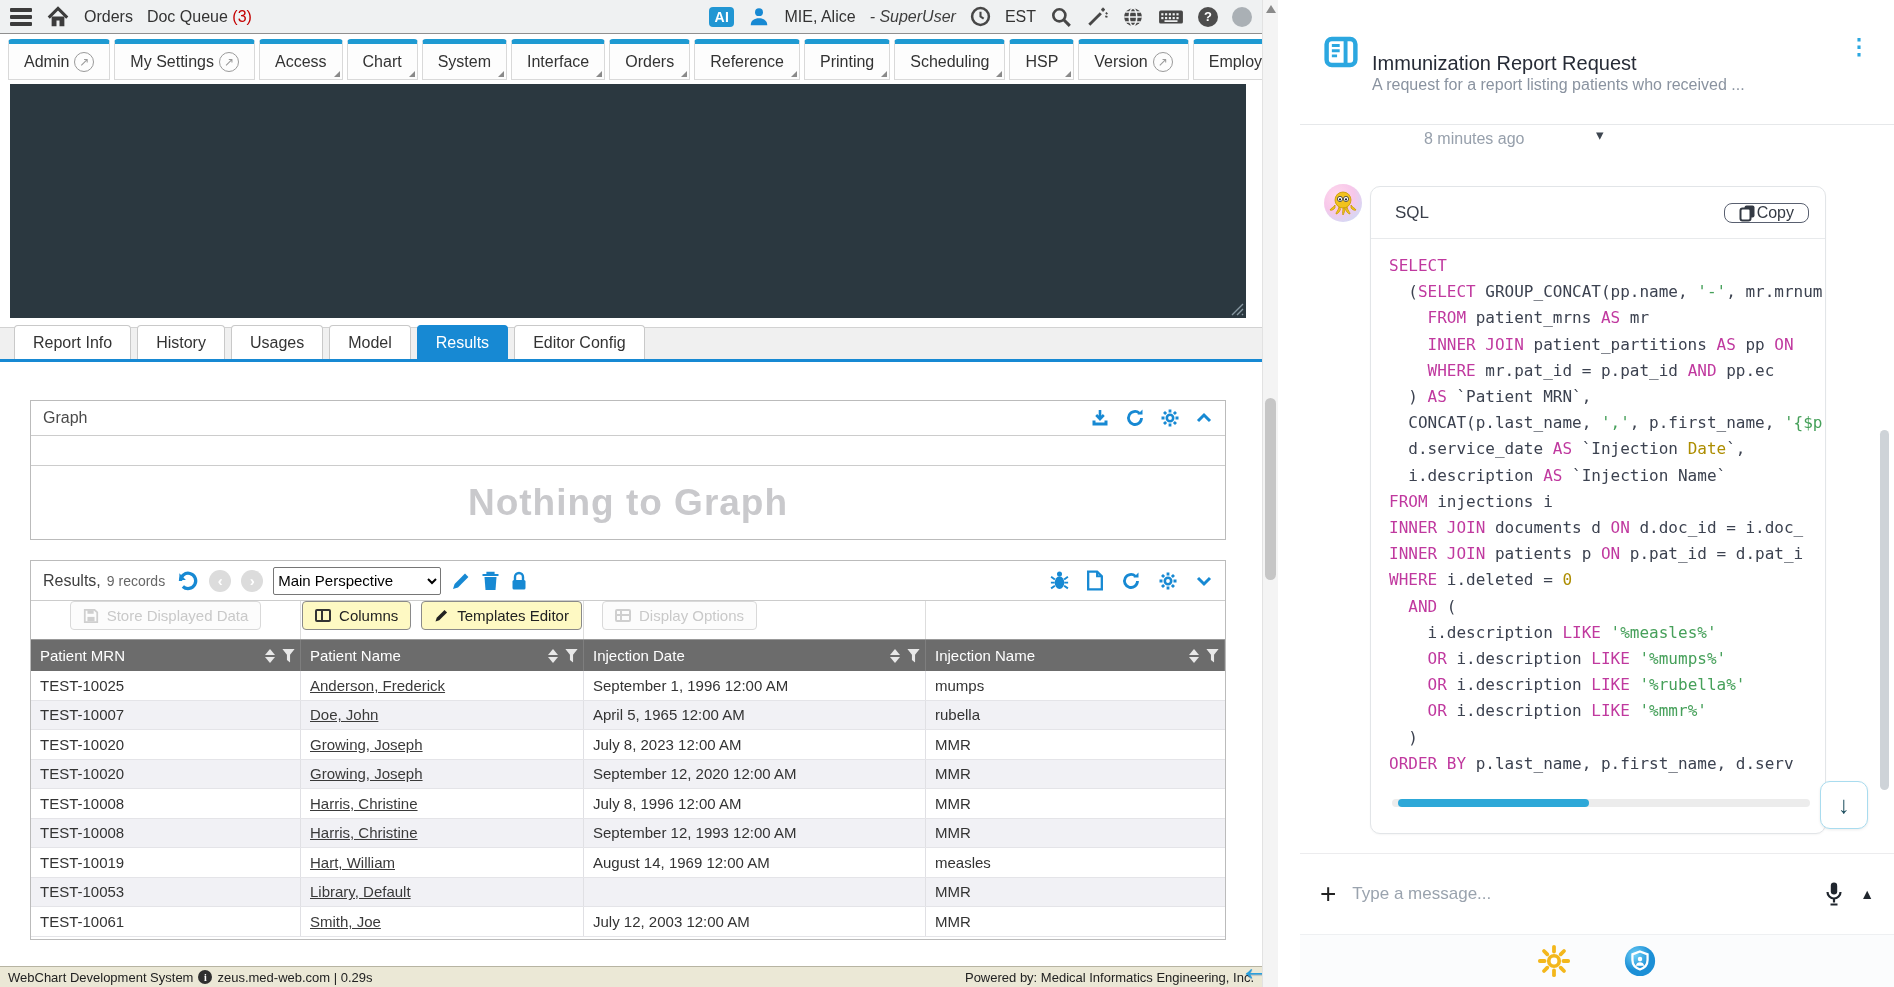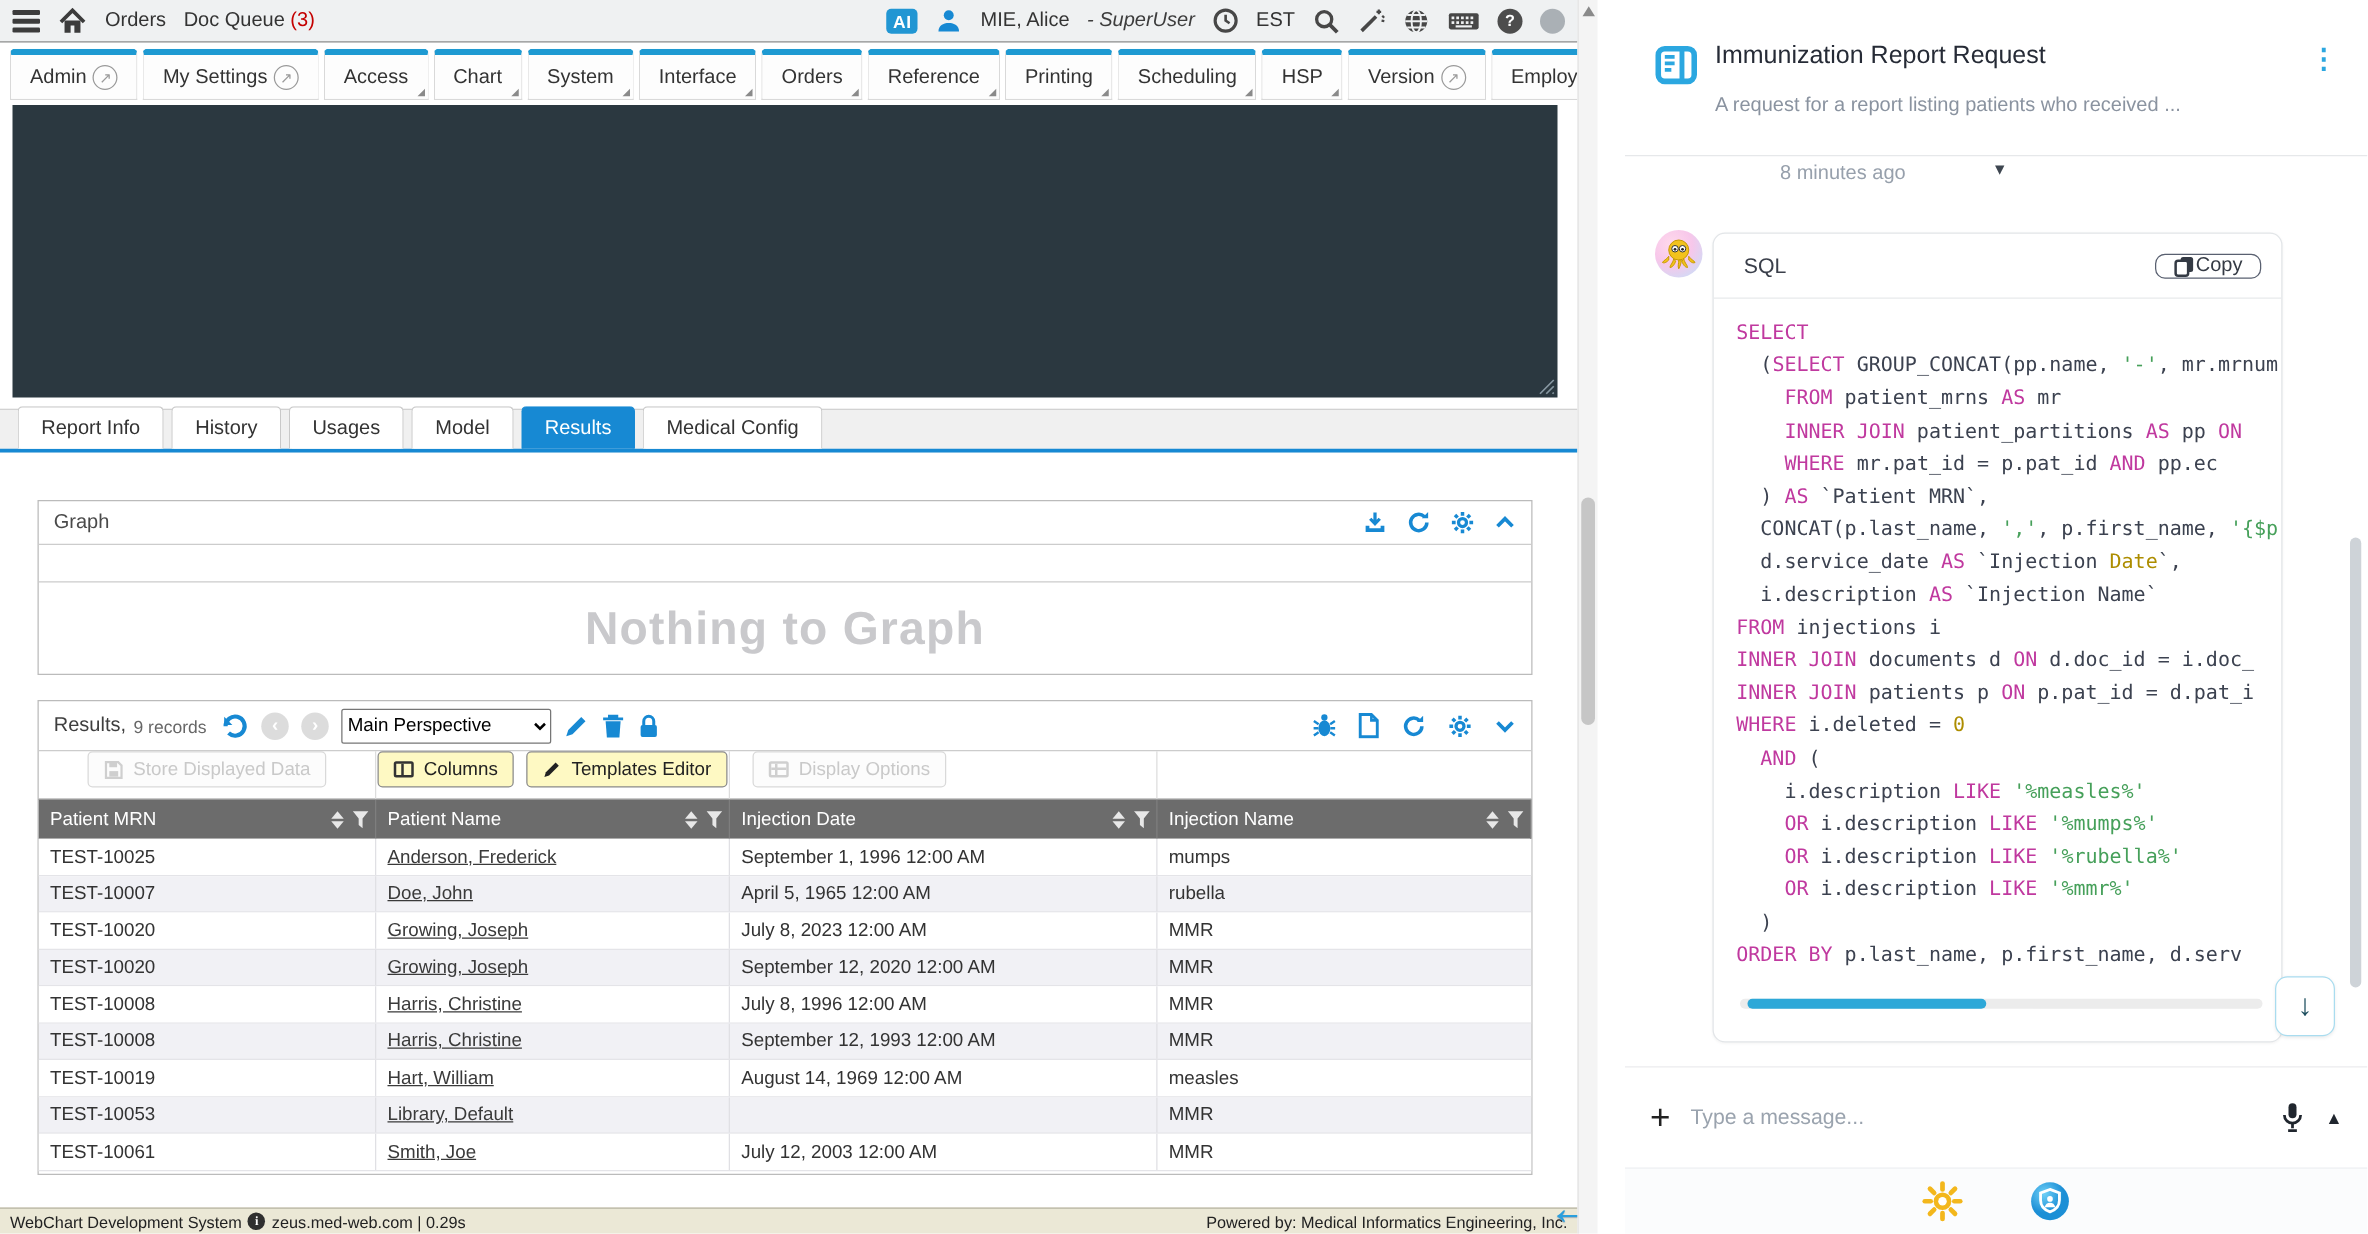--- a/index.html
+++ b/index.html
@@ -113,21 +113,21 @@
     text-shadow:0 1px 1px rgba(0,60,120,.35)}
 
   
   #lscroll{left:1262px;top:0;width:16px;height:987px;background:#f4f4f4;border-left:1px solid #e2e2e2}
   #lscroll .uparr{position:absolute;top:5px;left:3px;width:0;height:0;border-left:5px solid transparent;
     border-right:5px solid transparent;border-bottom:8px solid #8a8a8a}
   #lscroll .thumb{position:absolute;left:2px;top:398px;width:11px;height:182px;background:#c6c6c6;border-radius:6px}
 
   
   #chat{left:1300px;top:0;width:594px;height:987px;background:#fff}
-  .chat-title{position:absolute;left:72px;top:33px;font-size:20px;color:#262b36;font-weight:500}
+  .chat-title{position:absolute;left:72px;top:52px;font-size:20px;color:#262b36;font-weight:500}
   .kebab{position:absolute;left:548px;top:34px;color:#2ba7e0;font-size:22px;font-weight:bold;
     cursor:pointer;letter-spacing:0}
   .chat-sub{position:absolute;left:72px;top:76px;font-size:16px;color:#8a93a0;white-space:nowrap}
   .chat-div{position:absolute;left:0;top:124px;width:594px;height:1px;background:#e6e8ea}
   .tstamp{position:absolute;left:124px;top:130px;font-size:16px;color:#97a0ac}
   .tchev{position:absolute;left:296px;top:126px;font-size:15px;color:#3e4650;cursor:pointer}
 
   .avatar{position:absolute;left:24px;top:184px;width:38px;height:38px;border-radius:50%;
     background:radial-gradient(circle at 35% 30%,#ffd9ec 0%,#f7c7ea 45%,#bfe3fb 100%);
     display:flex;align-items:center;justify-content:center;overflow:hidden}
@@ -304,21 +304,21 @@
         </svg>
     </span>
   </div>
 
   <div id="edstrip" class="abs">
       <div class="etab">Report Info</div>
       <div class="etab">History</div>
       <div class="etab">Usages</div>
       <div class="etab">Model</div>
       <div class="etab active">Results</div>
-      <div class="etab">Medical Config</div>
+      <div class="etab">Editor Config</div>
     </div>
 
   <div id="graphcard" class="abs card">
     <div class="card-head">
       <span>Graph</span>
       <span class="hd-icons">
         <span class="ico">
           <svg width="20" height="20" viewBox="0 0 20 20">
               <path d="M10 2v8M6.2 7l3.8 4 3.8-4" stroke="currentColor" stroke-width="2.6" fill="none"></path>
               <path d="M2.5 12.5v5h15v-5h-3v2h-9v-2z" fill="currentColor"></path>

